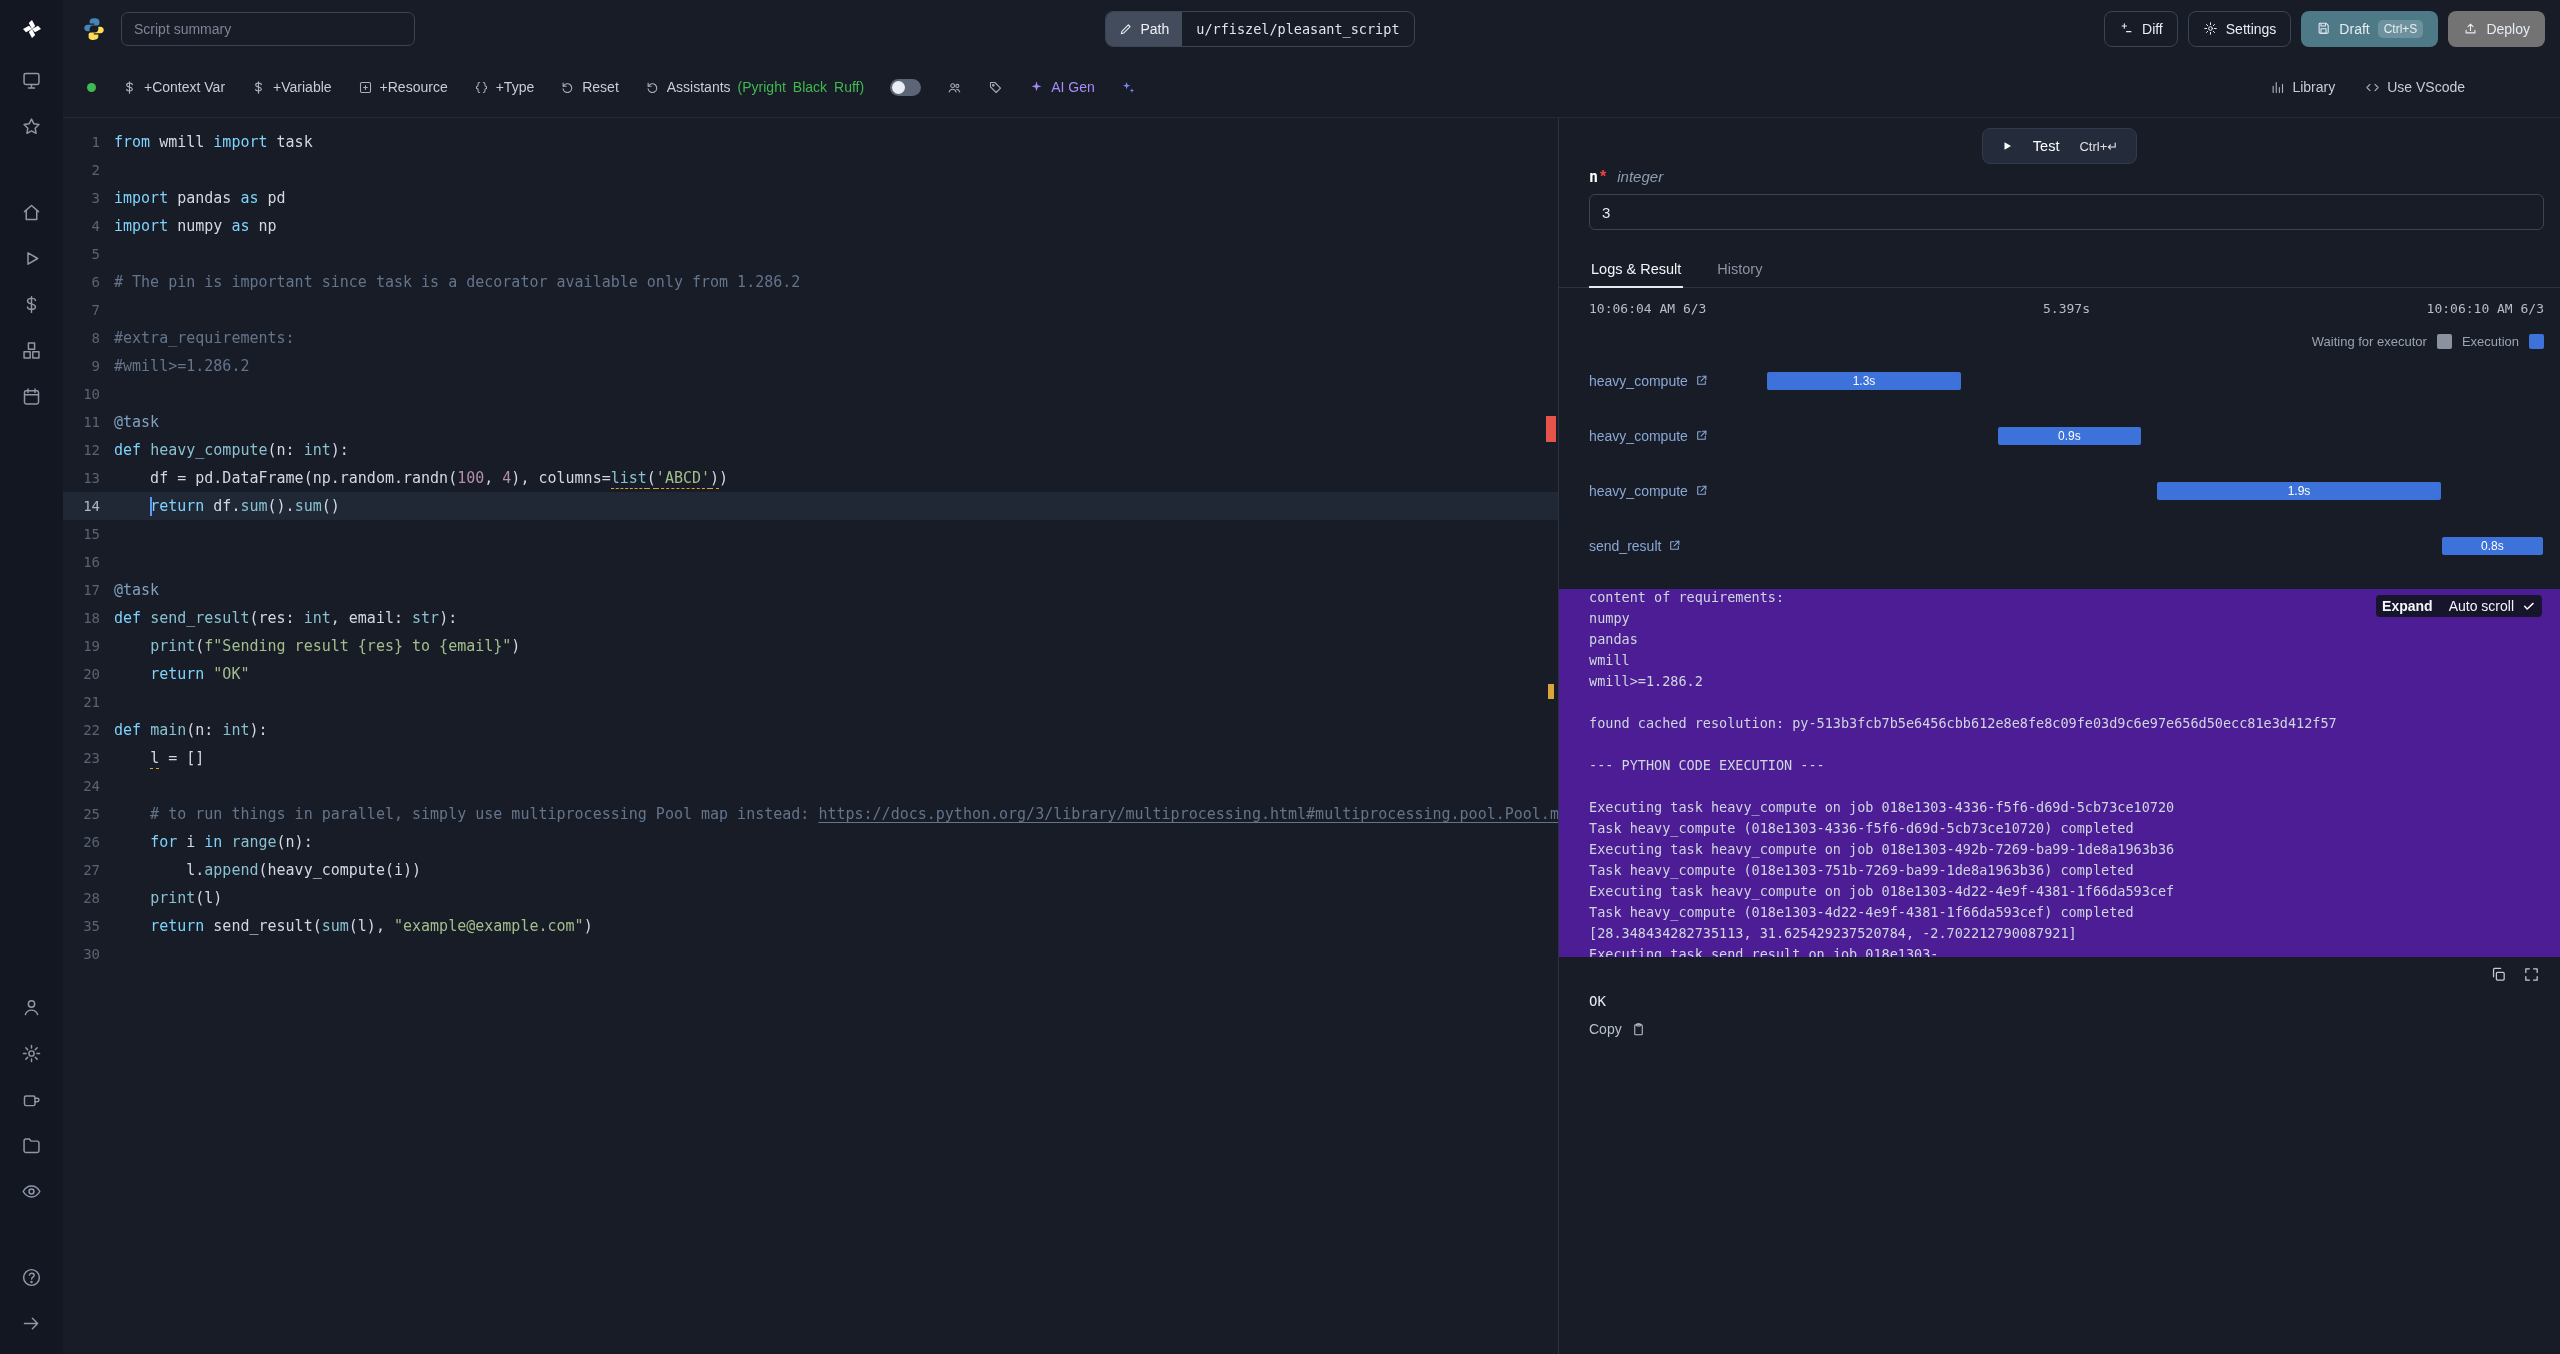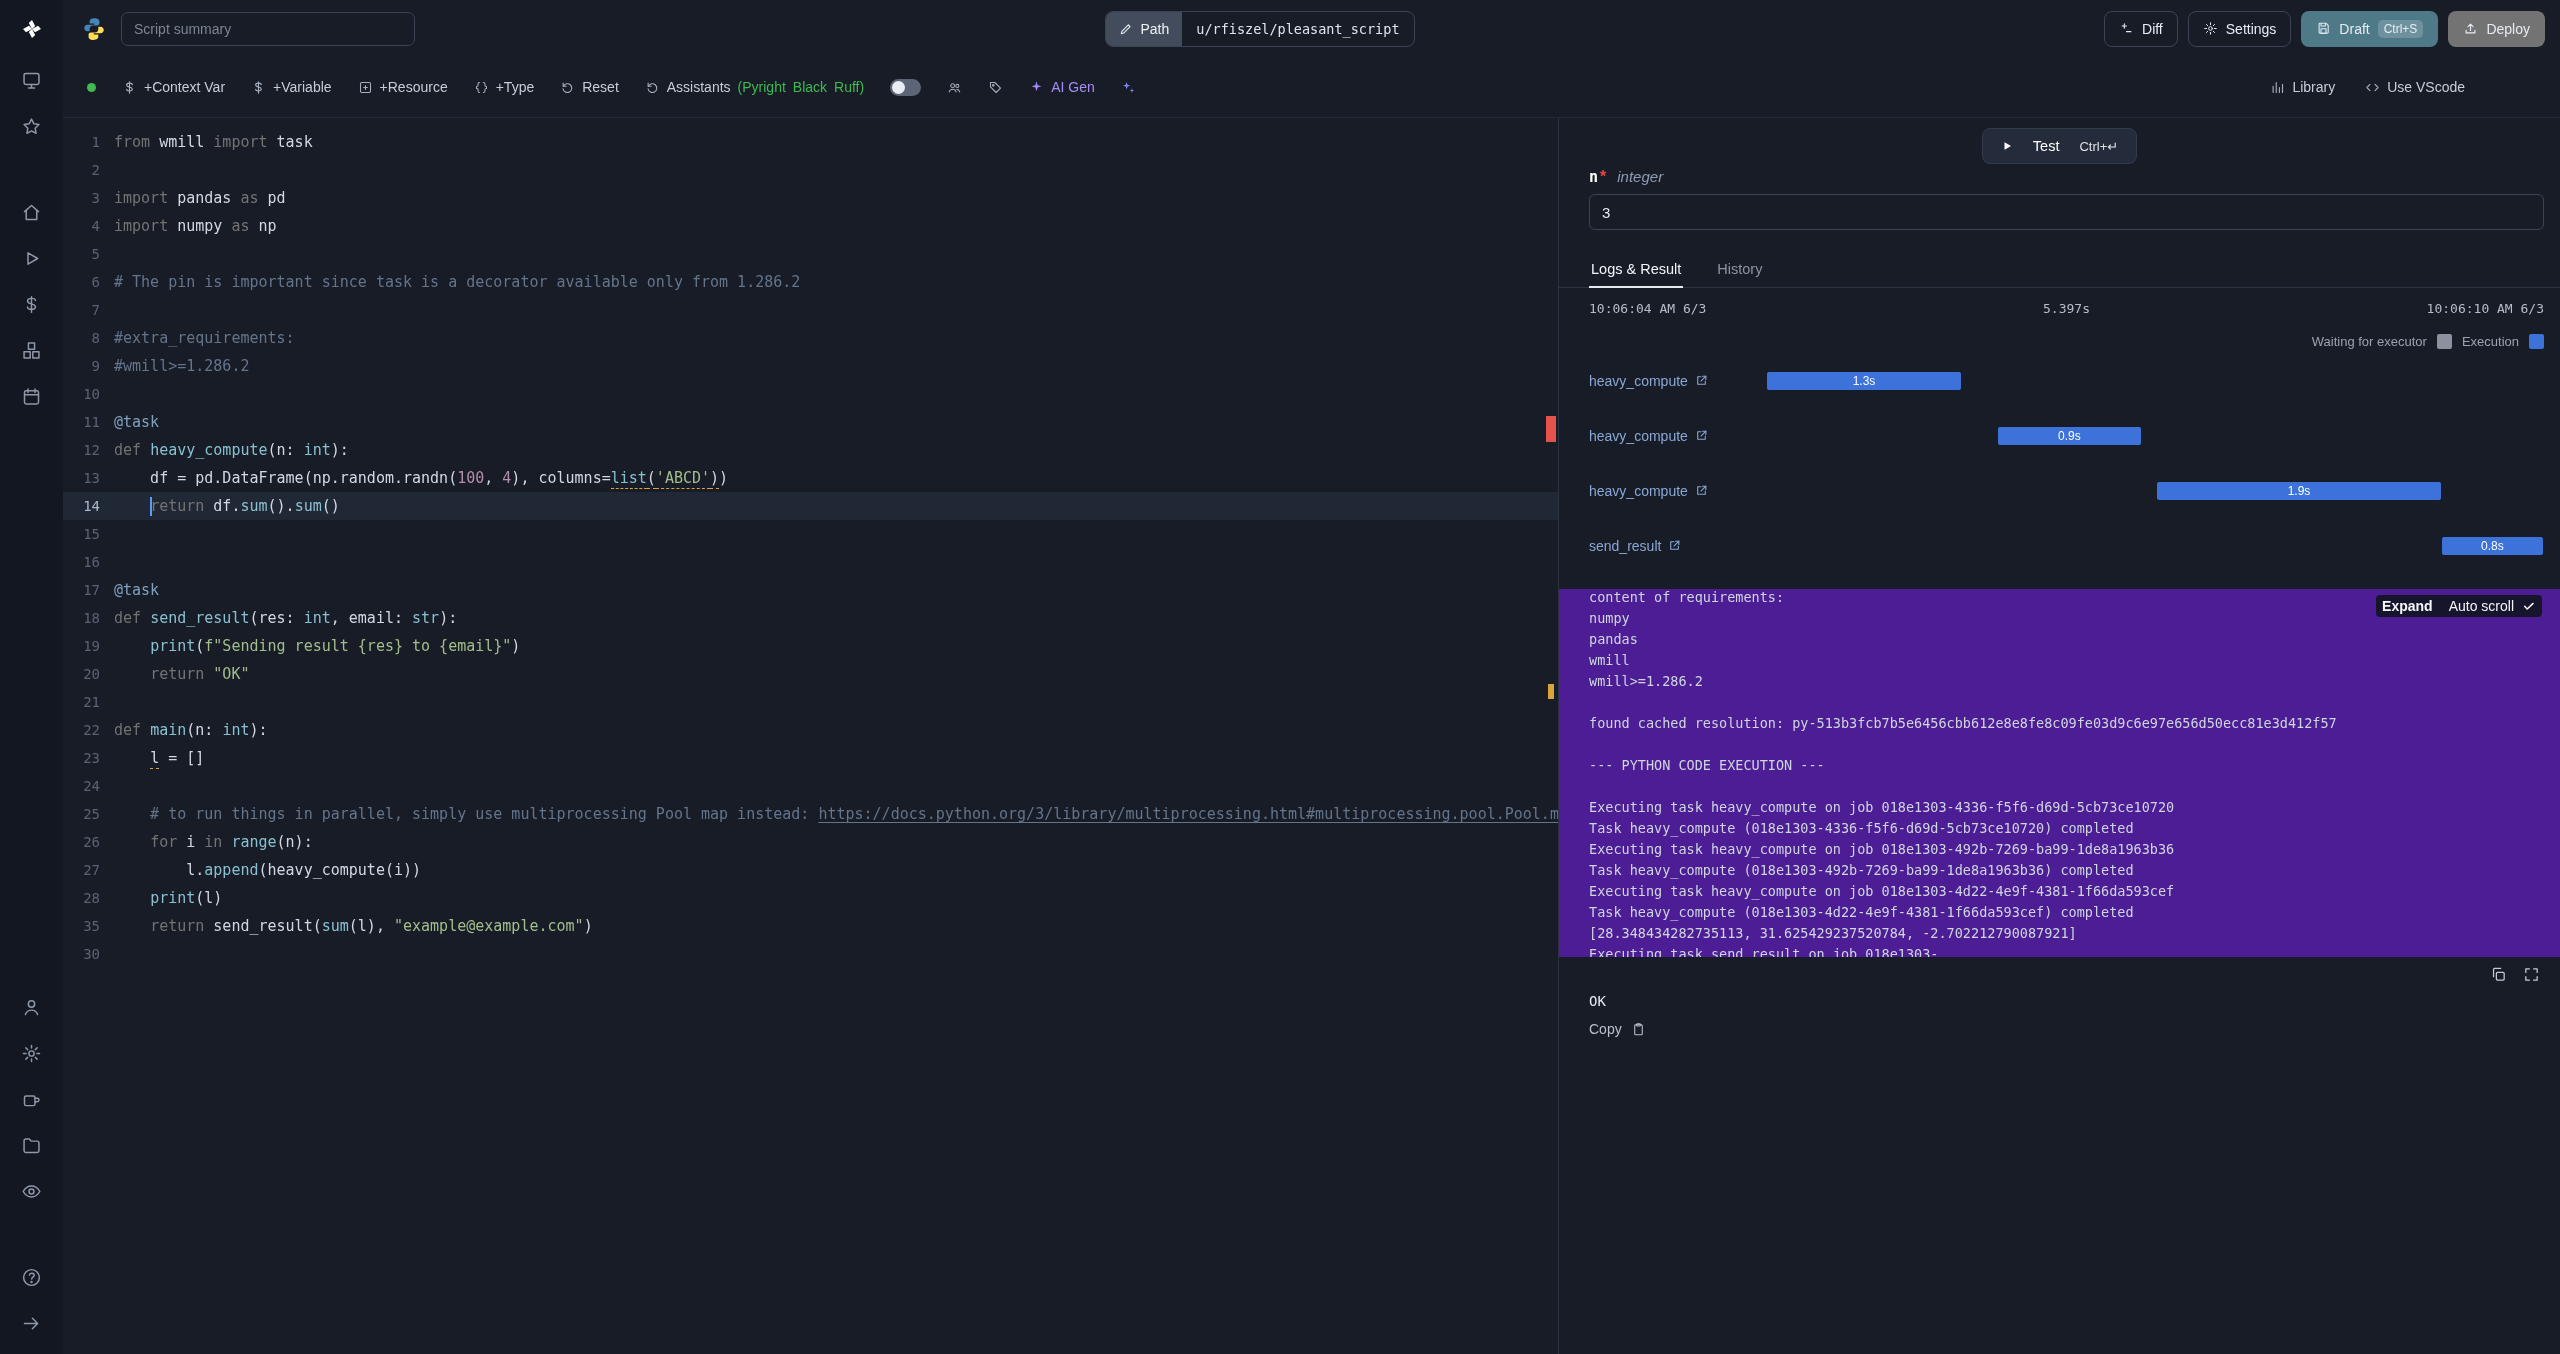--- a/index.html
+++ b/index.html
@@ -43,21 +43,21 @@
   .toolbar-right{margin-left:auto;display:flex;gap:30px;align-items:center;}
   
   .content{flex:1;display:flex;min-height:0;}
   
   .editor{flex:1;position:relative;overflow:hidden;padding-top:10px;border-right:1px solid #2b3342;}
   .cl{display:flex;line-height:28px;font-family:"DejaVu Sans Mono",monospace;font-size:15px;}
   .cl .g{width:37px;text-align:right;color:#5a6375;flex:none;font-size:14px;user-select:none;}
   .cl .ct{padding-left:14px;white-space:pre;}
   .cl.active{background:rgba(130,150,190,.10);}
   .cl.active .g{color:#aeb8ca;}
-  .tk-p{color:#d2d8e3;} .tk-k{color:#737373;} .tk-c{color:#64748b;} .tk-s{color:#a3be8c;}
+  .tk-p{color:#d2d8e3;} .tk-k{color:#7dd3fc;} .tk-c{color:#64748b;} .tk-s{color:#a3be8c;}
   .tk-n{color:#b48ead;} .tk-d{color:#81a1c1;} .tk-f{color:#88c0d0;} .tk-b{color:#88c0d0;}
   .tk-uw{border-bottom:1.5px dashed #d9a53a;padding-bottom:1px;}
   .tk-ul{text-decoration:underline;text-underline-offset:3px;}
   .tk-cur{display:inline-block;width:2px;height:19px;background:#5a9cf8;vertical-align:middle;margin-right:-2px;}
   .ruler{position:absolute;top:0;right:0;width:14px;height:100%;}
   .mark-red{position:absolute;right:2px;top:298px;width:10px;height:26px;background:#e5534b;}
   .mark-yellow{position:absolute;right:4px;top:566px;width:6px;height:15px;background:#d9a53a;}
   
   .panel{width:1001px;flex:none;display:flex;flex-direction:column;overflow:hidden;}
   .test-row{display:flex;justify-content:center;padding:10px 0 2px;}
@@ -569,21 +569,21 @@
               <div class="logline">wmill</div>
               <div class="logline">wmill&gt;=1.286.2</div>
               <div class="logline">&nbsp;</div>
               <div class="logline">found cached resolution: py-513b3fcb7b5e6456cbb612e8e8fe8c09fe03d9c6e97e656d50ecc81e3d412f57</div>
               <div class="logline">&nbsp;</div>
               <div class="logline">--- PYTHON CODE EXECUTION ---</div>
               <div class="logline">&nbsp;</div>
               <div class="logline">Executing task heavy_compute on job 018e1303-4336-f5f6-d69d-5cb73ce10720</div>
               <div class="logline">Task heavy_compute (018e1303-4336-f5f6-d69d-5cb73ce10720) completed</div>
               <div class="logline">Executing task heavy_compute on job 018e1303-492b-7269-ba99-1de8a1963b36</div>
-              <div class="logline">Task heavy_compute (018e1303-492b-7269-ba99-1de8a1963b36) completed</div>
+              <div class="logline">Task heavy_compute (018e1303-751b-7269-ba99-1de8a1963b36) completed</div>
               <div class="logline">Executing task heavy_compute on job 018e1303-4d22-4e9f-4381-1f66da593cef</div>
               <div class="logline">Task heavy_compute (018e1303-4d22-4e9f-4381-1f66da593cef) completed</div>
               <div class="logline">[28.348434282735113, 31.625429237520784, -2.702212790087921]</div>
               <div class="logline">Executing task send_result on job 018e1303-</div>
             </div>
           <div class="logs-overlay">
             <span class="expand">Expand</span>
             <span class="autoscroll">
               <span>Auto scroll</span>
               <svg viewBox="0 0 24 24" fill="none" stroke="#ffffff" stroke-width="2.4" stroke-linecap="round" stroke-linejoin="round">

